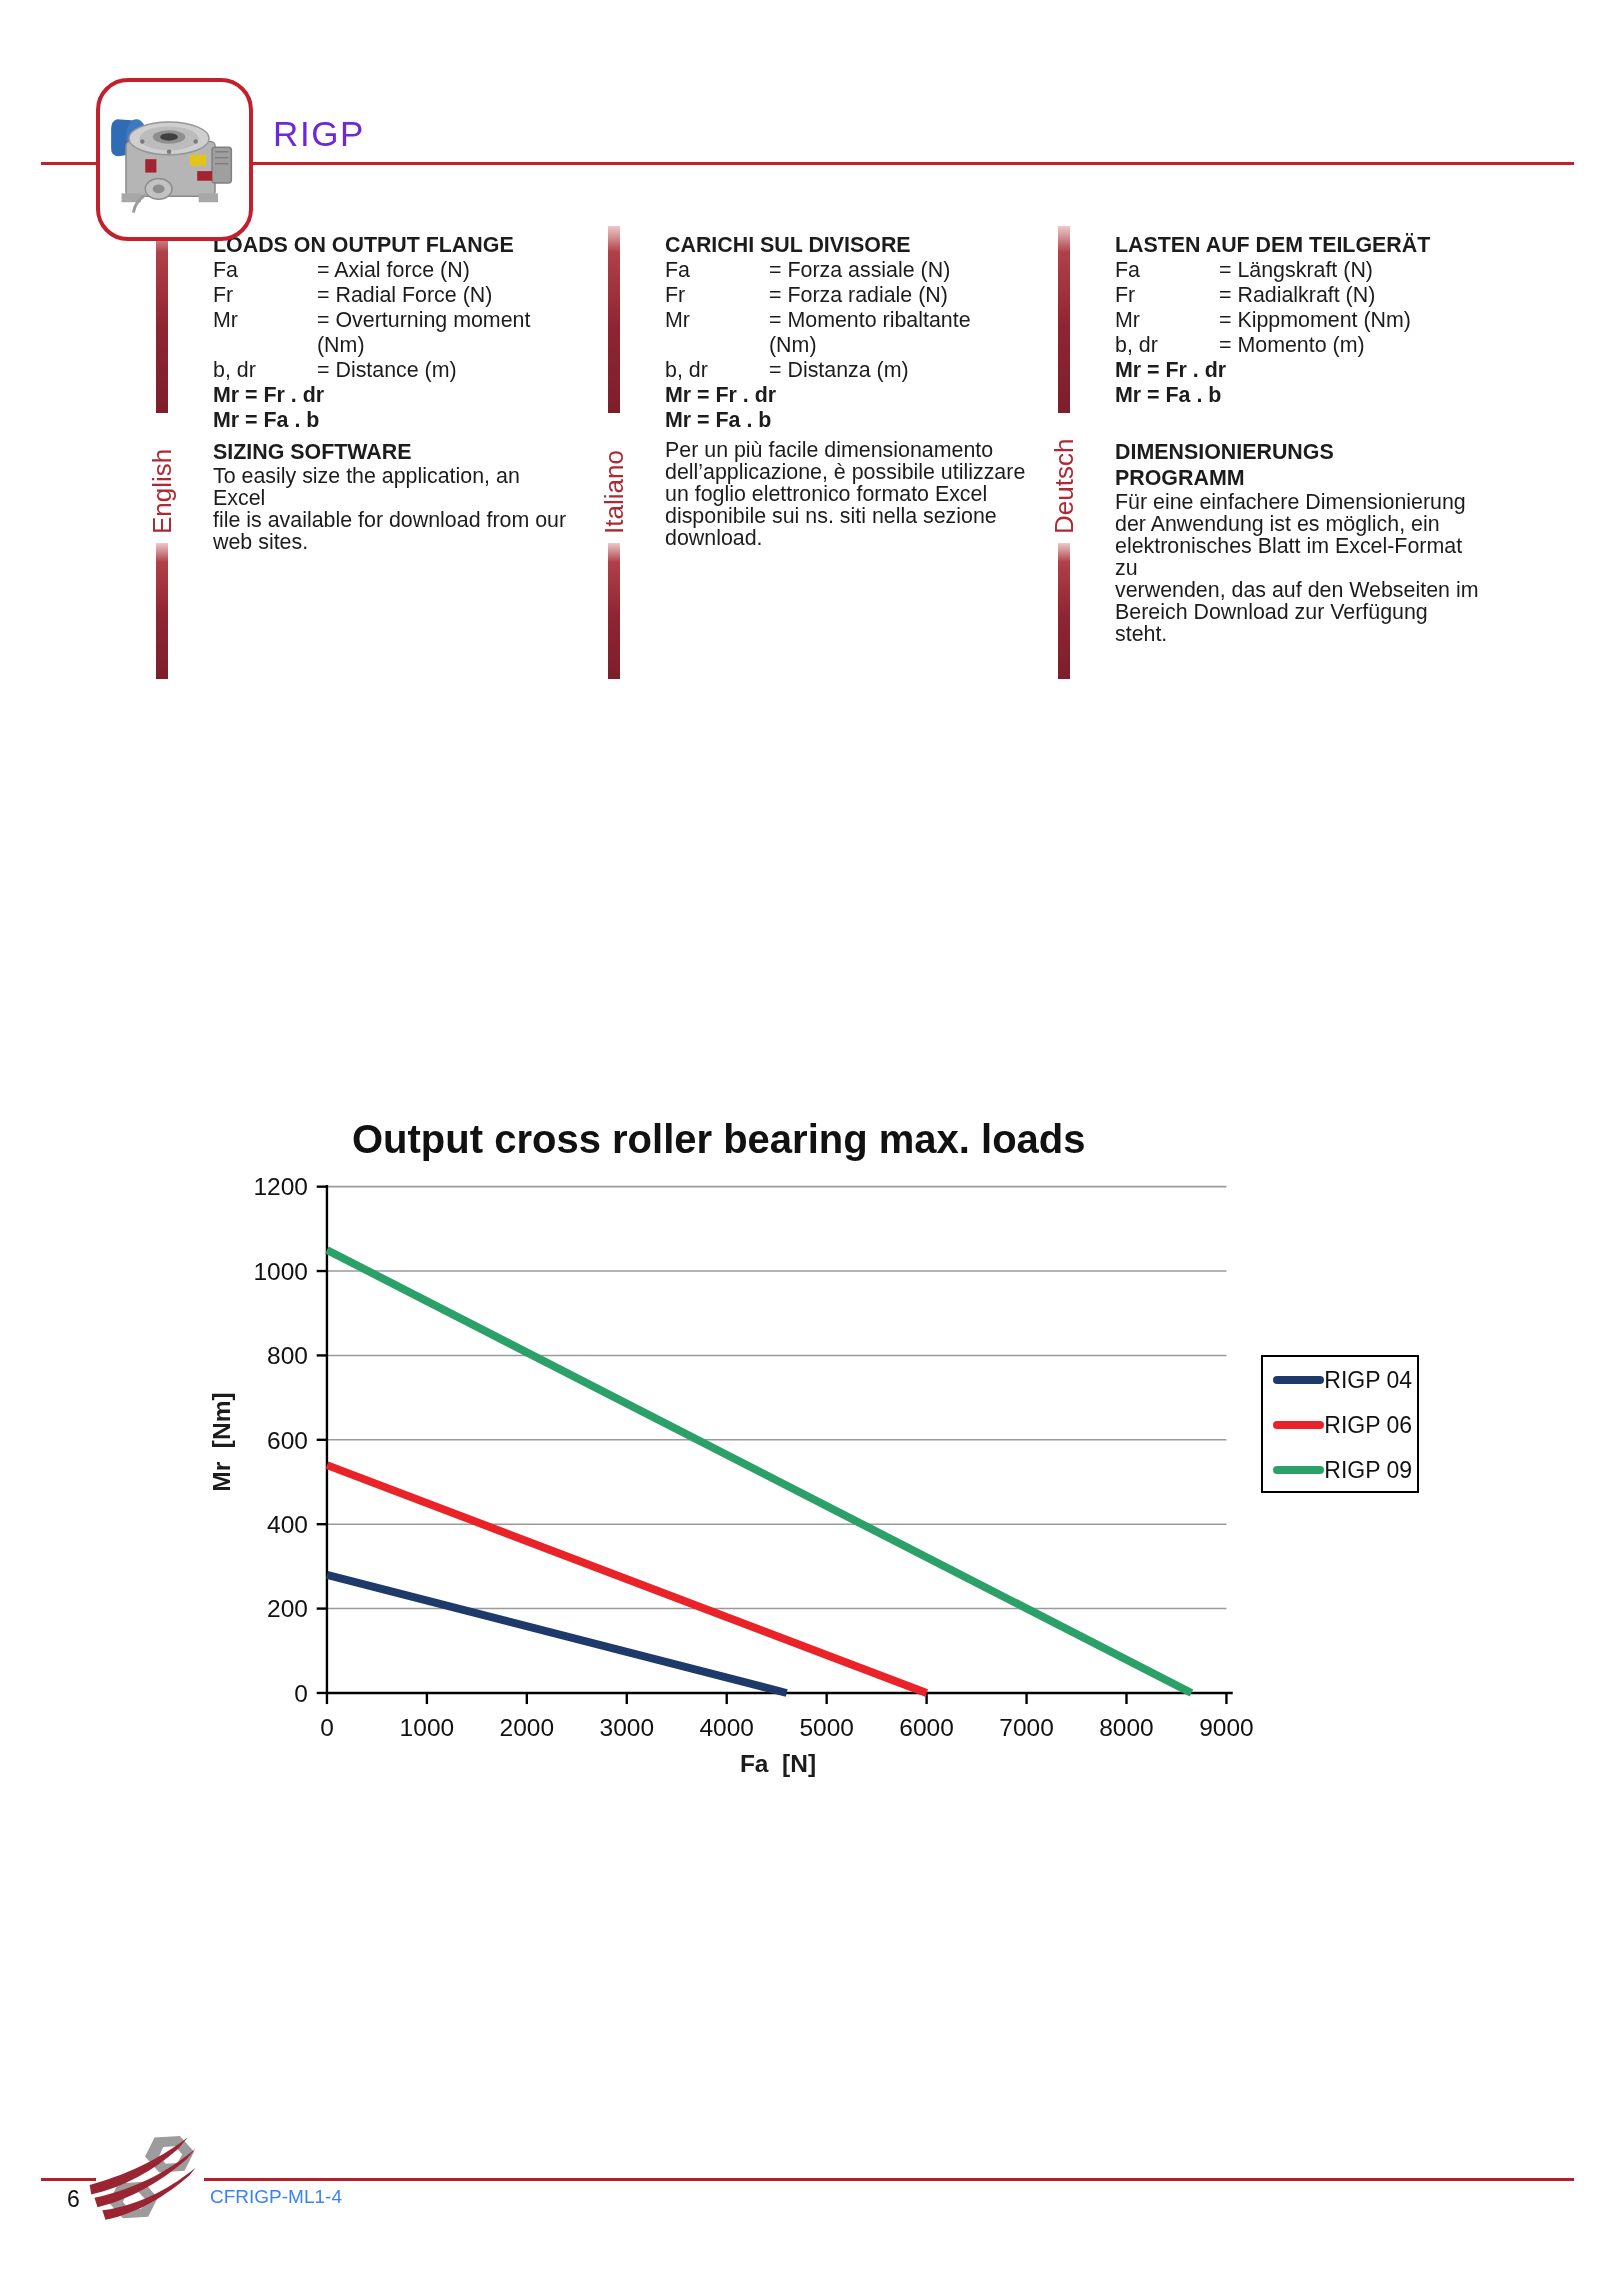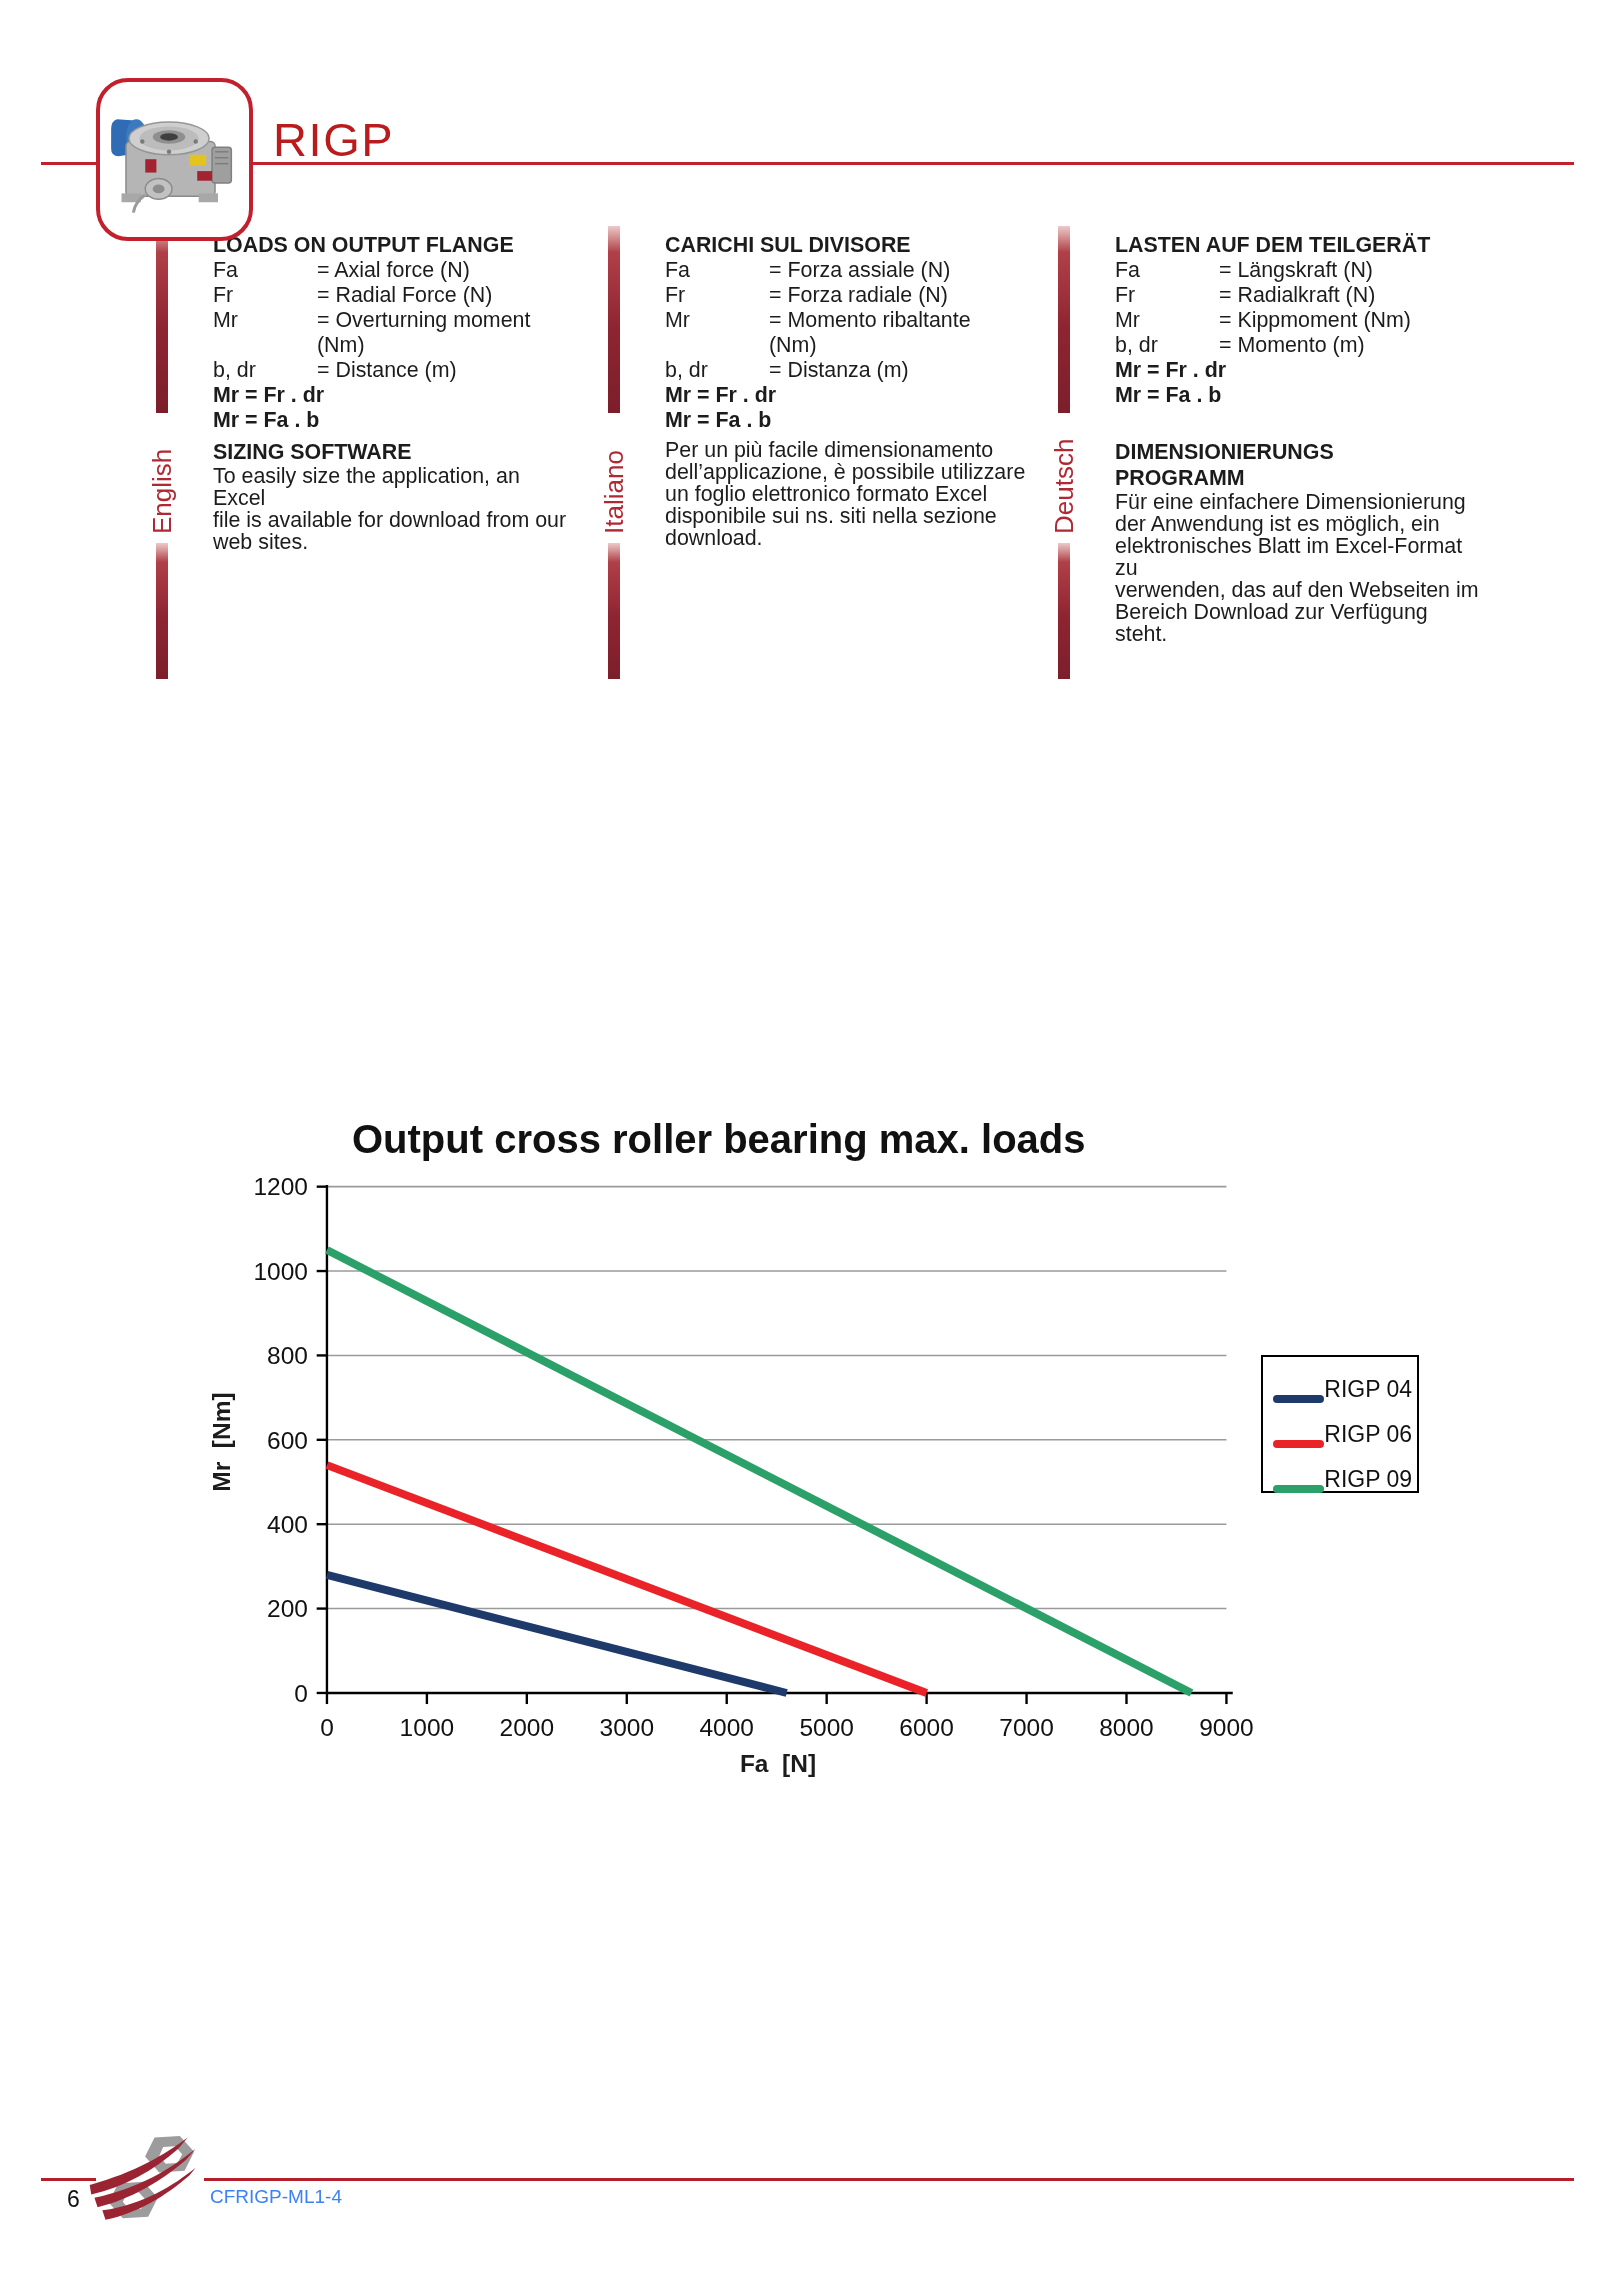--- a/index.html
+++ b/index.html
@@ -3,21 +3,21 @@
 <meta charset="utf-8">
 <style>
   html,body{margin:0;padding:0;background:#fff;}
   .page{position:relative;width:1623px;height:2295px;background:#ffffff;overflow:hidden;
         font-family:"Liberation Sans",sans-serif;color:#1c1c1c;}
   
   .header-rule{position:absolute;left:41px;top:162px;width:1533px;height:3.2px;background:#c2202c;z-index:1;}
   .photo-frame{position:absolute;left:96px;top:78px;width:149px;height:155px;background:#fff;
                border:4.7px solid #c2202c;border-radius:32px;z-index:2;}
   .photo-frame svg{position:absolute;left:3.2px;top:3.2px;}
-  .page-title{position:absolute;left:273px;top:116px;font-size:47px;line-height:1;color:#b91c1c;
+  .page-title{position:absolute;left:273px;top:116px;font-size:35px;line-height:1;color:#6d28d9;
               letter-spacing:1.6px;z-index:2;font-weight:400;}
   
   .lang-col{position:absolute;top:226px;width:396px;height:491px;}
   .col1{left:156px;} .col2{left:608px;} .col3{left:1058px;}
   .accent-bar{position:absolute;left:0;width:12px;
               background:linear-gradient(180deg,#eccaca 0%,#b04048 14%,#8e2431 55%,#7c1f2b 100%);}
   .bar-a{top:0;height:187px;}
   .bar-b{top:317px;height:136px;}
   .lang-label{position:absolute;left:-9.5px;top:308px;width:133px;height:33px;
               transform:rotate(-90deg);transform-origin:0 0;
@@ -34,21 +34,21 @@
   .chart-svg{position:absolute;left:0;top:0;z-index:0;}
   .chart-svg text{font-family:"Liberation Sans",sans-serif;}
   .chart-title{position:absolute;left:352px;top:1117px;width:894px;text-align:left;
                font-size:40px;font-weight:700;color:#111;z-index:2;}
   .y-axis-label{position:absolute;left:121px;top:1426px;width:206px;height:32px;text-align:center;
                 transform:rotate(-90deg);font-size:24.5px;font-weight:700;white-space:pre;z-index:2;}
   .x-axis-label{position:absolute;left:675px;top:1750px;width:206px;text-align:center;
                 font-size:24.5px;font-weight:700;white-space:pre;z-index:2;}
   .legend{position:absolute;left:1261px;top:1355px;width:158px;height:138px;border:2.4px solid #000;
           background:#fff;box-sizing:border-box;padding:0.8px 0 0 10.3px;z-index:2;}
-  .legend-item{display:flex;align-items:flex-end;height:45px;}
+  .legend-item{display:flex;align-items:center;height:45px;}
   .legend-swatch{width:51px;height:8px;border-radius:4px;flex:0 0 51px;}
   .legend-label{font-size:23px;color:#111;}
   
   .footer-rule{position:absolute;top:2178px;height:3.2px;background:#b51f2b;}
   .fr-left{left:41px;width:55px;}
   .fr-right{left:204px;width:1370px;}
   .company-logo{position:absolute;left:89px;top:2136px;z-index:2;}
   .page-number{position:absolute;left:60px;top:2186px;width:27px;text-align:center;font-size:23px;color:#111;}
   .doc-code{position:absolute;left:210px;top:2186px;font-size:19px;color:#3b82f6;}
 </style>

